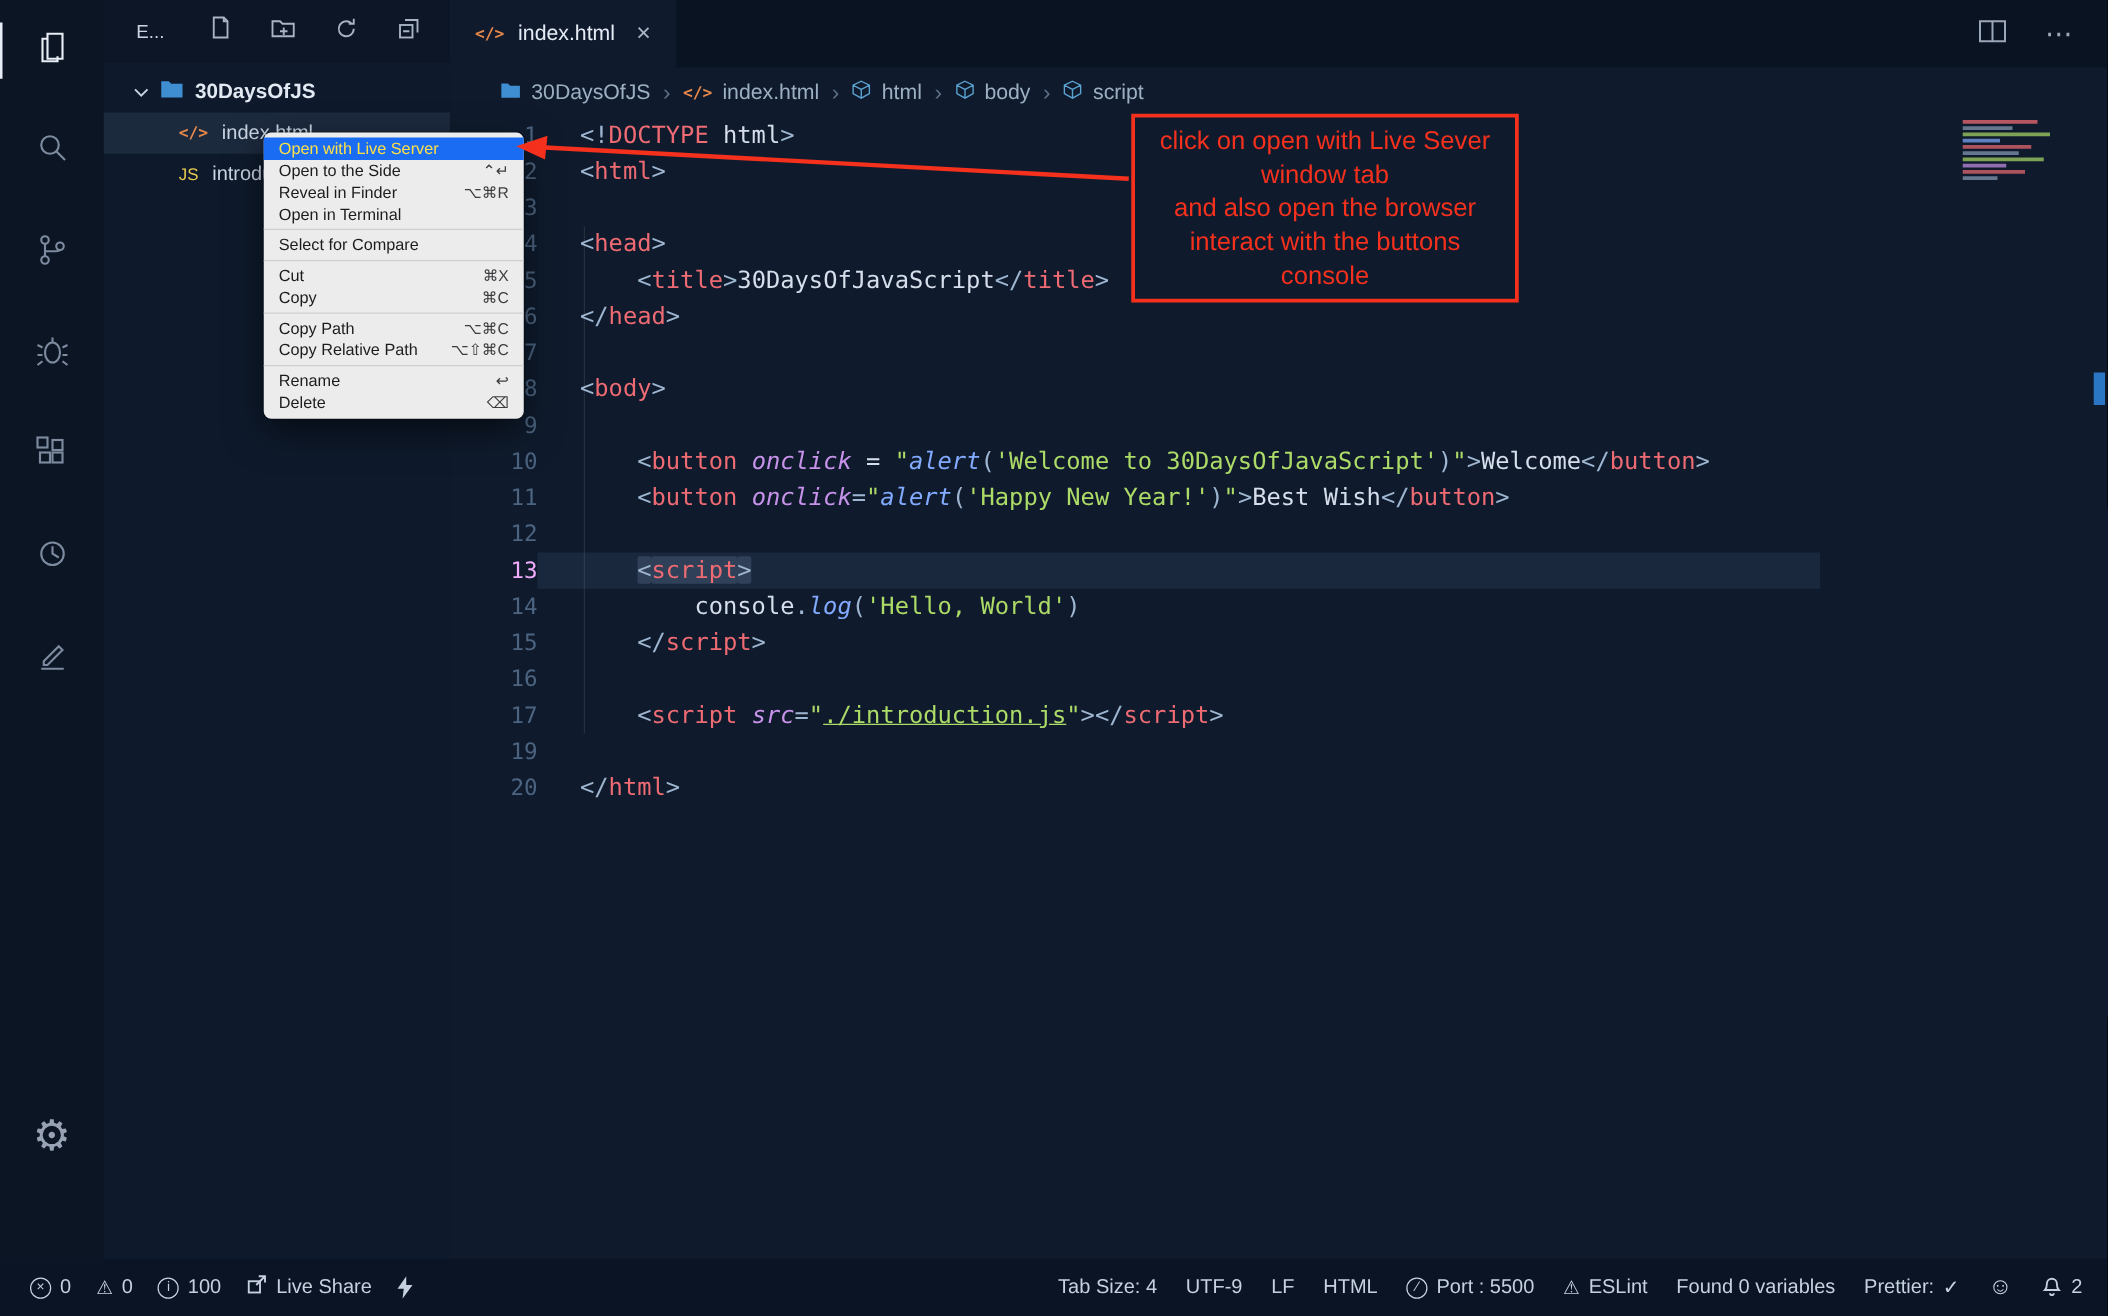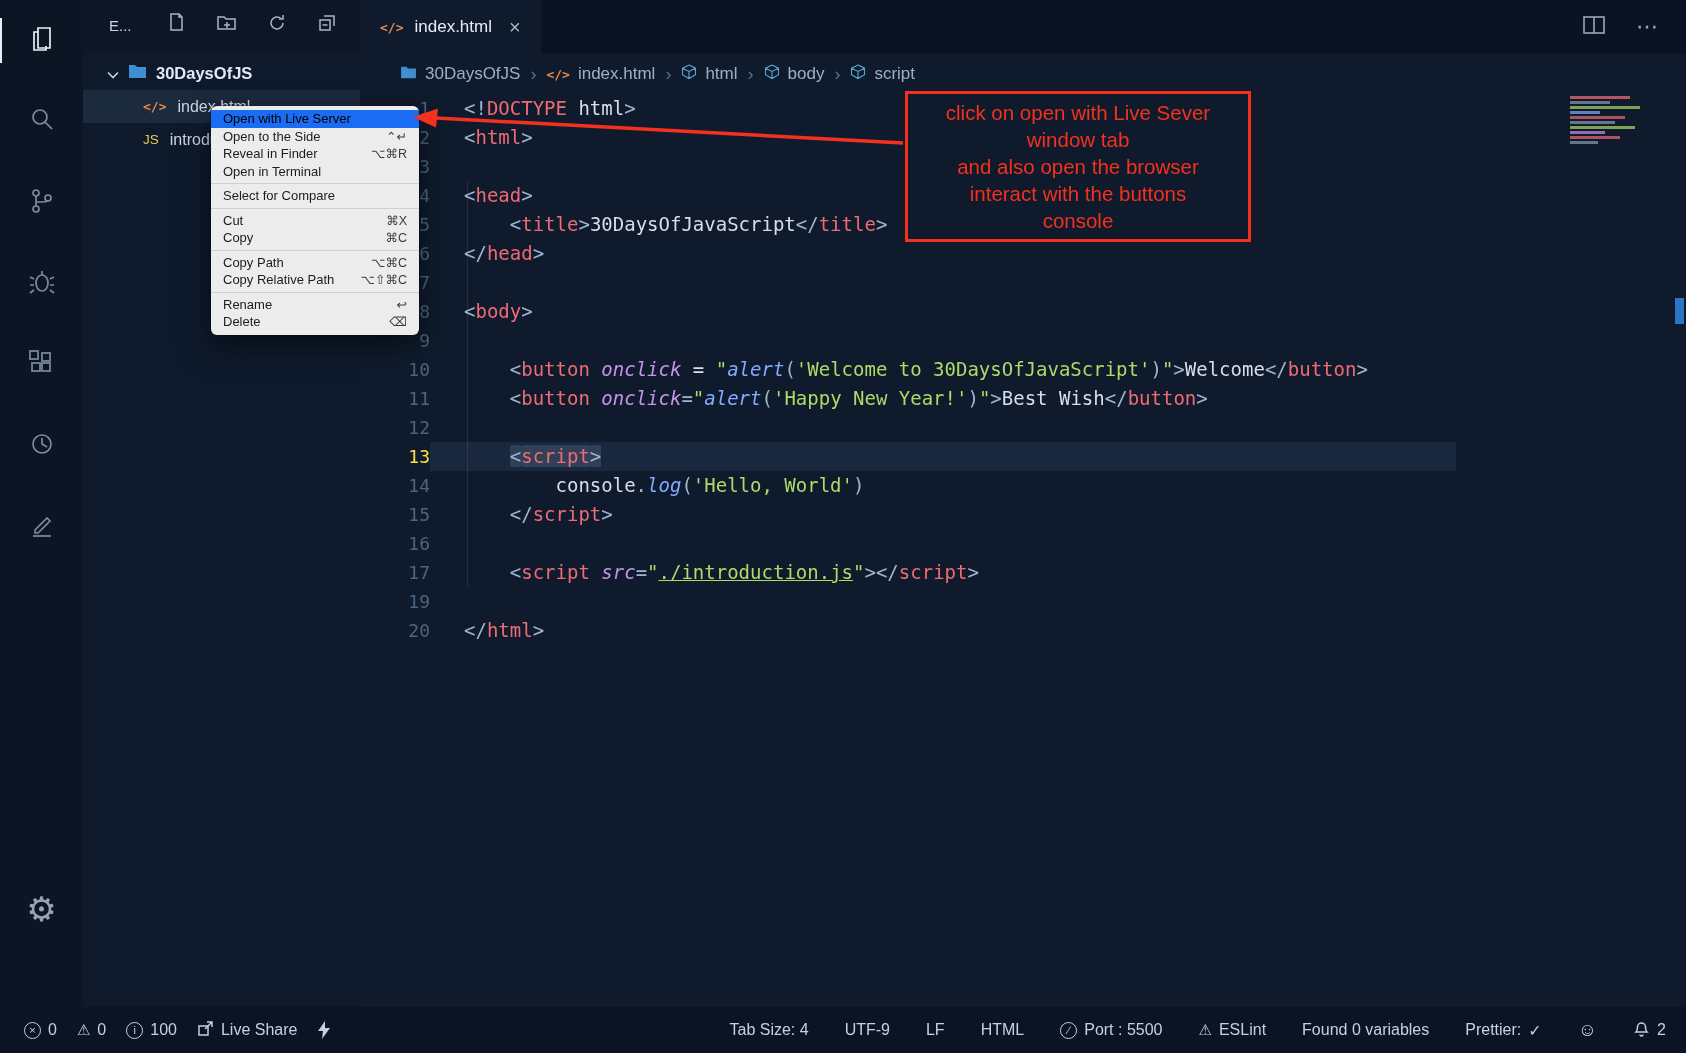--- a/index.html
+++ b/index.html
@@ -45,52 +45,52 @@
 
   .breadcrumbs{height:40px;display:flex;align-items:center;padding-left:40px;gap:10px;font-size:17px;color:#9db0c3}
   .bc-item{display:flex;align-items:center;gap:8px;cursor:pointer}
   .bc-sep{color:#5e7086;font-size:18px}
 
   .code{position:absolute;top:94px;left:0;right:0;bottom:0;font-family:"DejaVu Sans Mono",monospace;font-size:19px}
   .line{display:flex;height:29px;line-height:29px;white-space:pre}
   .num{width:70px;text-align:right;color:var(--lineno);flex:none;font-size:18px;cursor:pointer}
   .txt{flex:1;padding-left:34px;margin-right:230px}
   .line.current .txt{background:rgba(104,134,170,.13)}
-  .line.current .num{color:#fde047}
+  .line.current .num{color:#f0abfc}
   .tok.w{color:var(--text)} .tok.p{color:var(--punct)} .tok.t{color:var(--tag)}
   .tok.a{color:var(--attr);font-style:italic} .tok.s{color:var(--string)}
   .tok.f{color:var(--func);font-style:italic}
   .tok.lnk{color:var(--string);text-decoration:underline}
   .wordhl{background:rgba(150,180,210,.18);border-radius:2px}
   .iguide{position:absolute;left:107px;top:87px;width:1px;height:406px;background:rgba(255,255,255,.09)}
 
   .minimap{position:absolute;top:96px;right:16px;width:100px;z-index:5;cursor:pointer}
   .ruler-marker{position:absolute;right:2px;top:298px;width:9px;height:26px;background:#2f7fd6;opacity:.9;z-index:6;cursor:pointer}
 
   
   .cmenu{position:absolute;left:211px;top:106px;width:208px;background:#ececec;border-radius:6px;
     box-shadow:0 10px 30px rgba(0,0,0,.55),0 0 0 1px rgba(0,0,0,.18);padding:4px 0;
     font-size:13px;color:#1c1c1e;z-index:40}
   .cm-item{height:17.5px;display:flex;align-items:center;justify-content:space-between;padding:0 12px;cursor:pointer}
-  .cm-item.selected{background:var(--accent);color:#000000}
+  .cm-item.selected{background:var(--accent);color:#fde047}
   .cm-sep{height:1px;background:#cfcfd3;margin:3px 0}
   .cm-key{color:#3c3c3f;font-size:12.5px}
   .selected .cm-key{color:#fff}
 
   
-  .ann{position:absolute;left:905px;top:91px;width:346px;border:3px solid var(--red);
+  .ann{position:absolute;left:905px;top:91px;width:310px;border:3px solid var(--red);
     padding:5px 2px;z-index:50;text-align:center;color:var(--red);
     font-size:20.5px;line-height:27px;font-weight:500}
   .arrow{position:absolute;left:0;top:0;z-index:55;pointer-events:none}
 
   
   .statusbar{position:absolute;bottom:0;left:0;width:100%;height:46px;background:var(--bg-status);
     display:flex;align-items:center;padding:0 20px 0 24px;font-size:16px;color:#c6d1df;z-index:30}
   .sb-left{display:flex;gap:20px;align-items:center}
-  .sb-right{margin-left:auto;display:flex;gap:36px;align-items:center}
+  .sb-right{margin-left:auto;display:flex;gap:23px;align-items:center}
   .sb-item{display:flex;gap:7px;align-items:center;cursor:pointer}
   .ci{width:17px;height:17px;border:1.5px solid currentColor;border-radius:50%;display:inline-flex;
     align-items:center;justify-content:center;font-size:11px;line-height:1}
   .warn-glyph{font-size:15px}
   .sb-item svg{stroke:currentColor;fill:none;stroke-width:1.5}
   .smiley{font-size:19px}
 </style>
 </head>
 <body>
 

